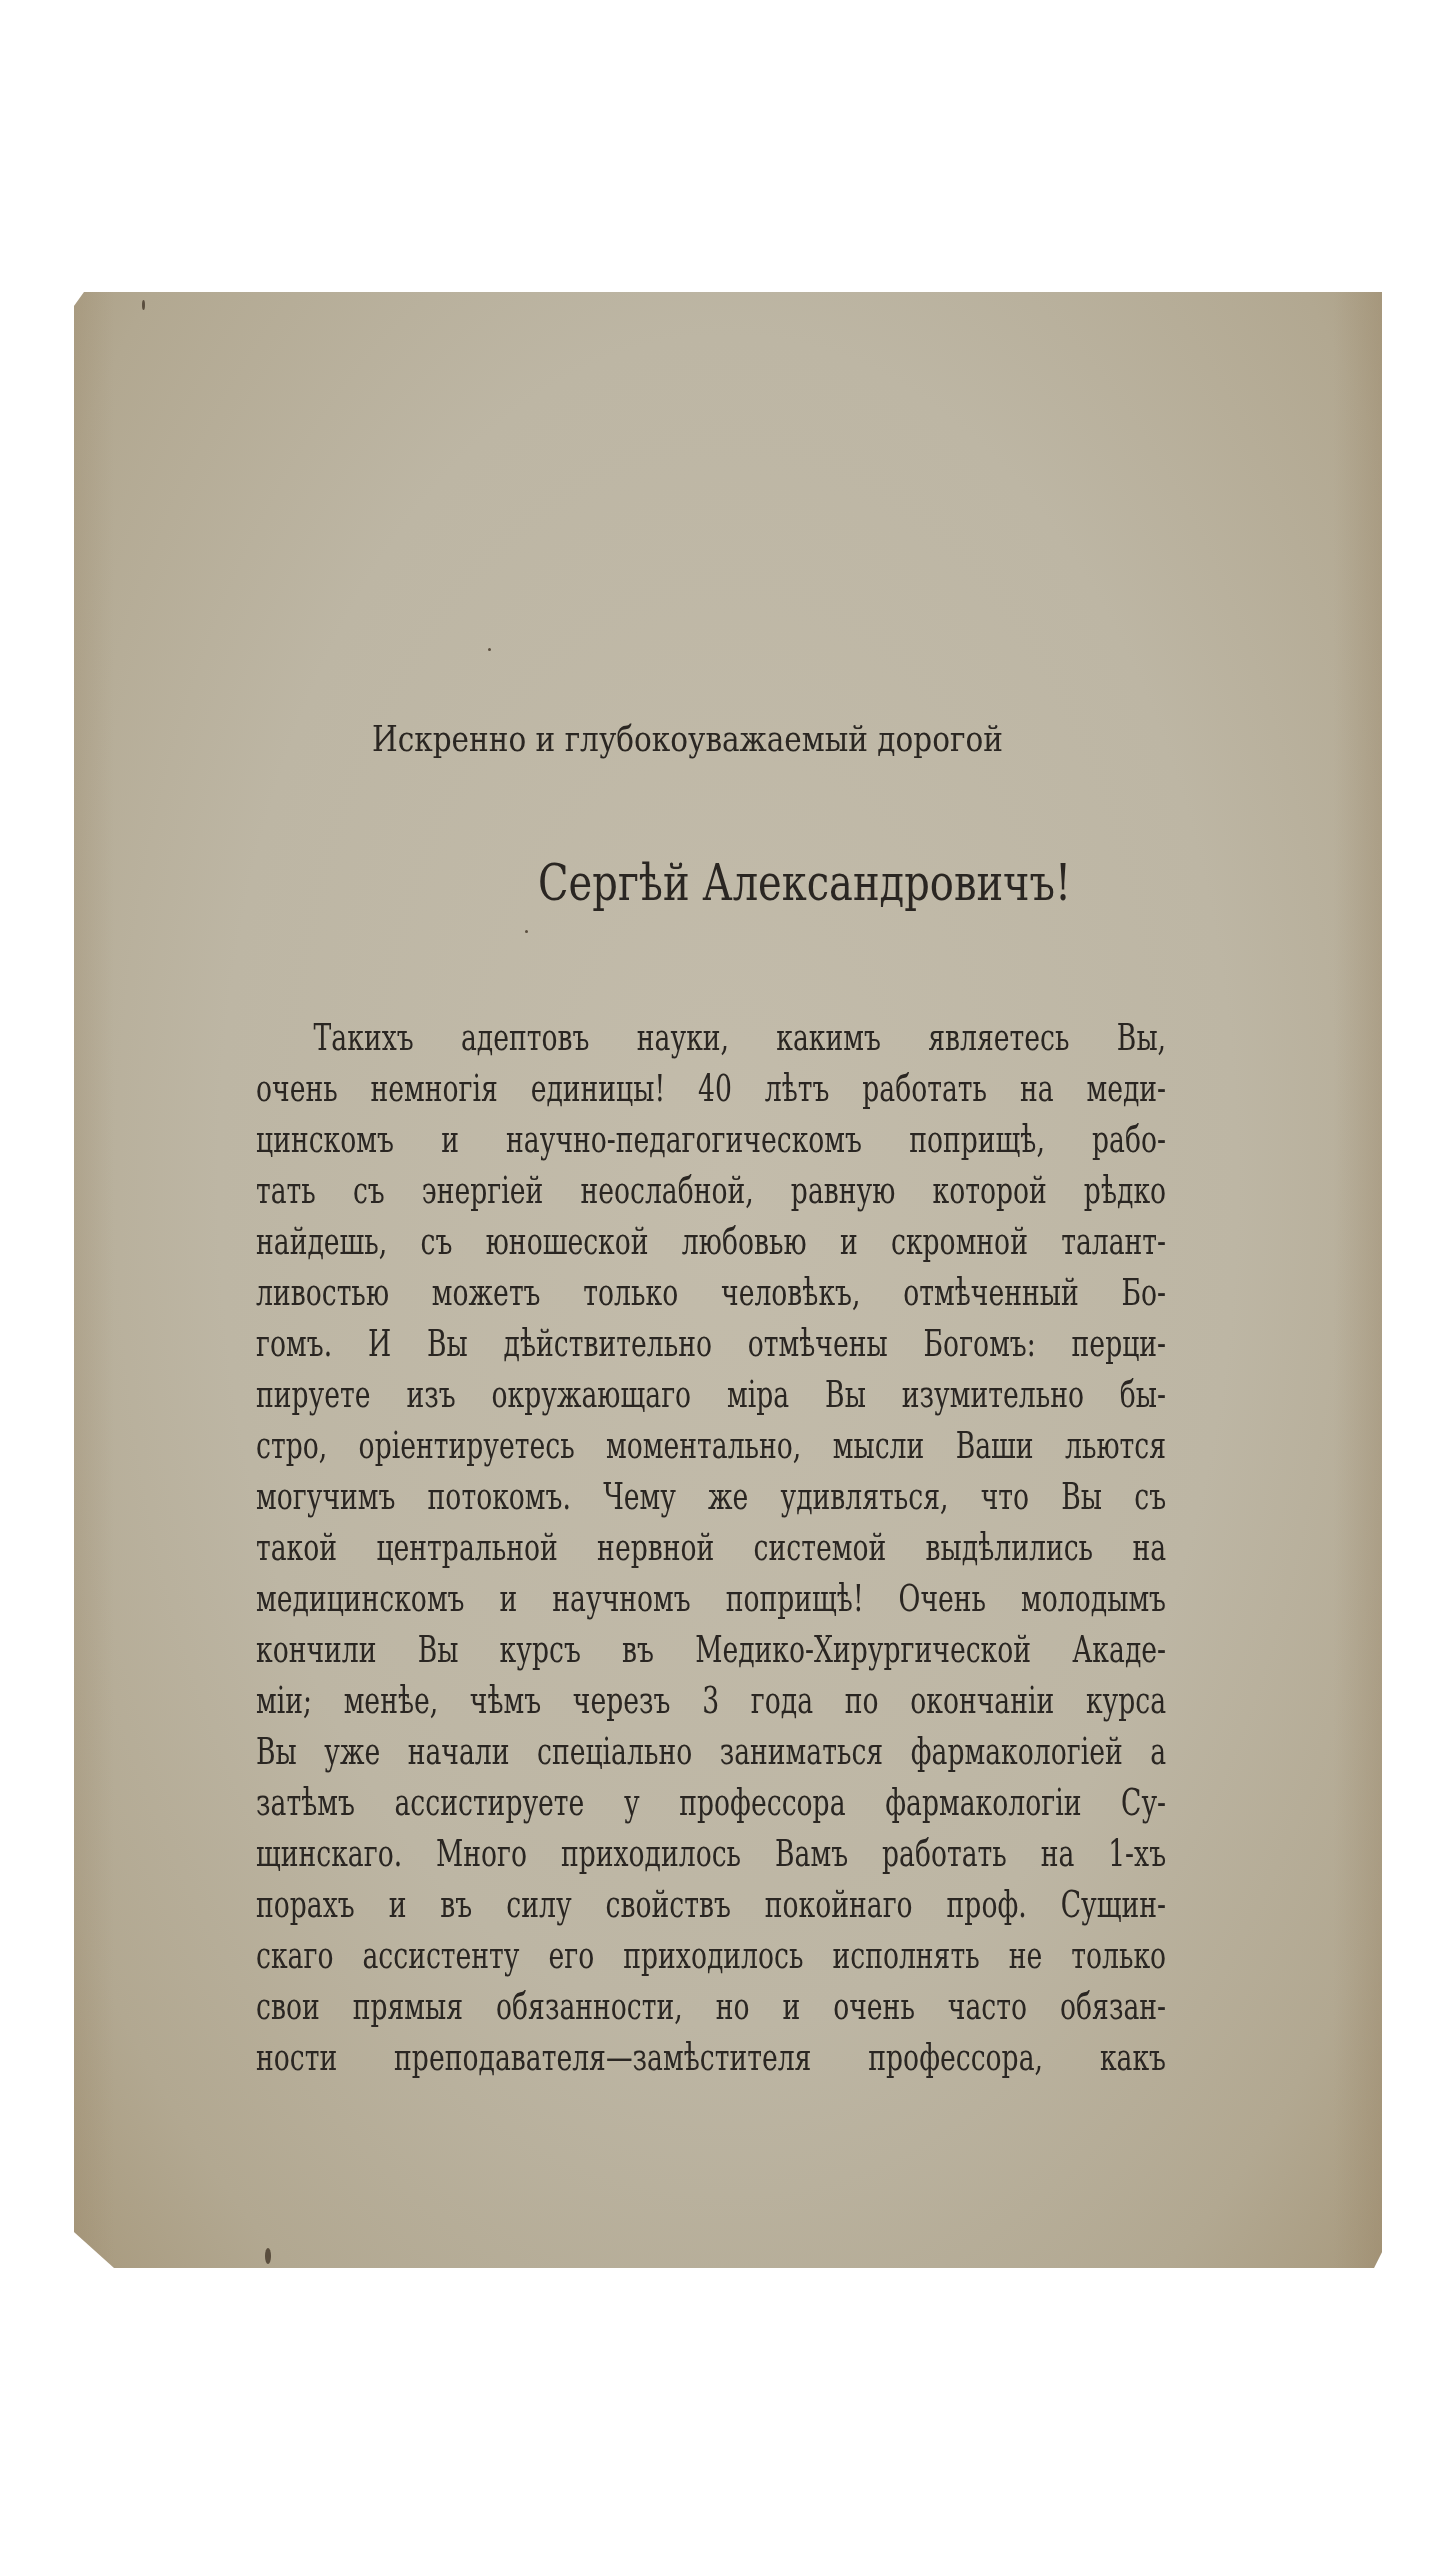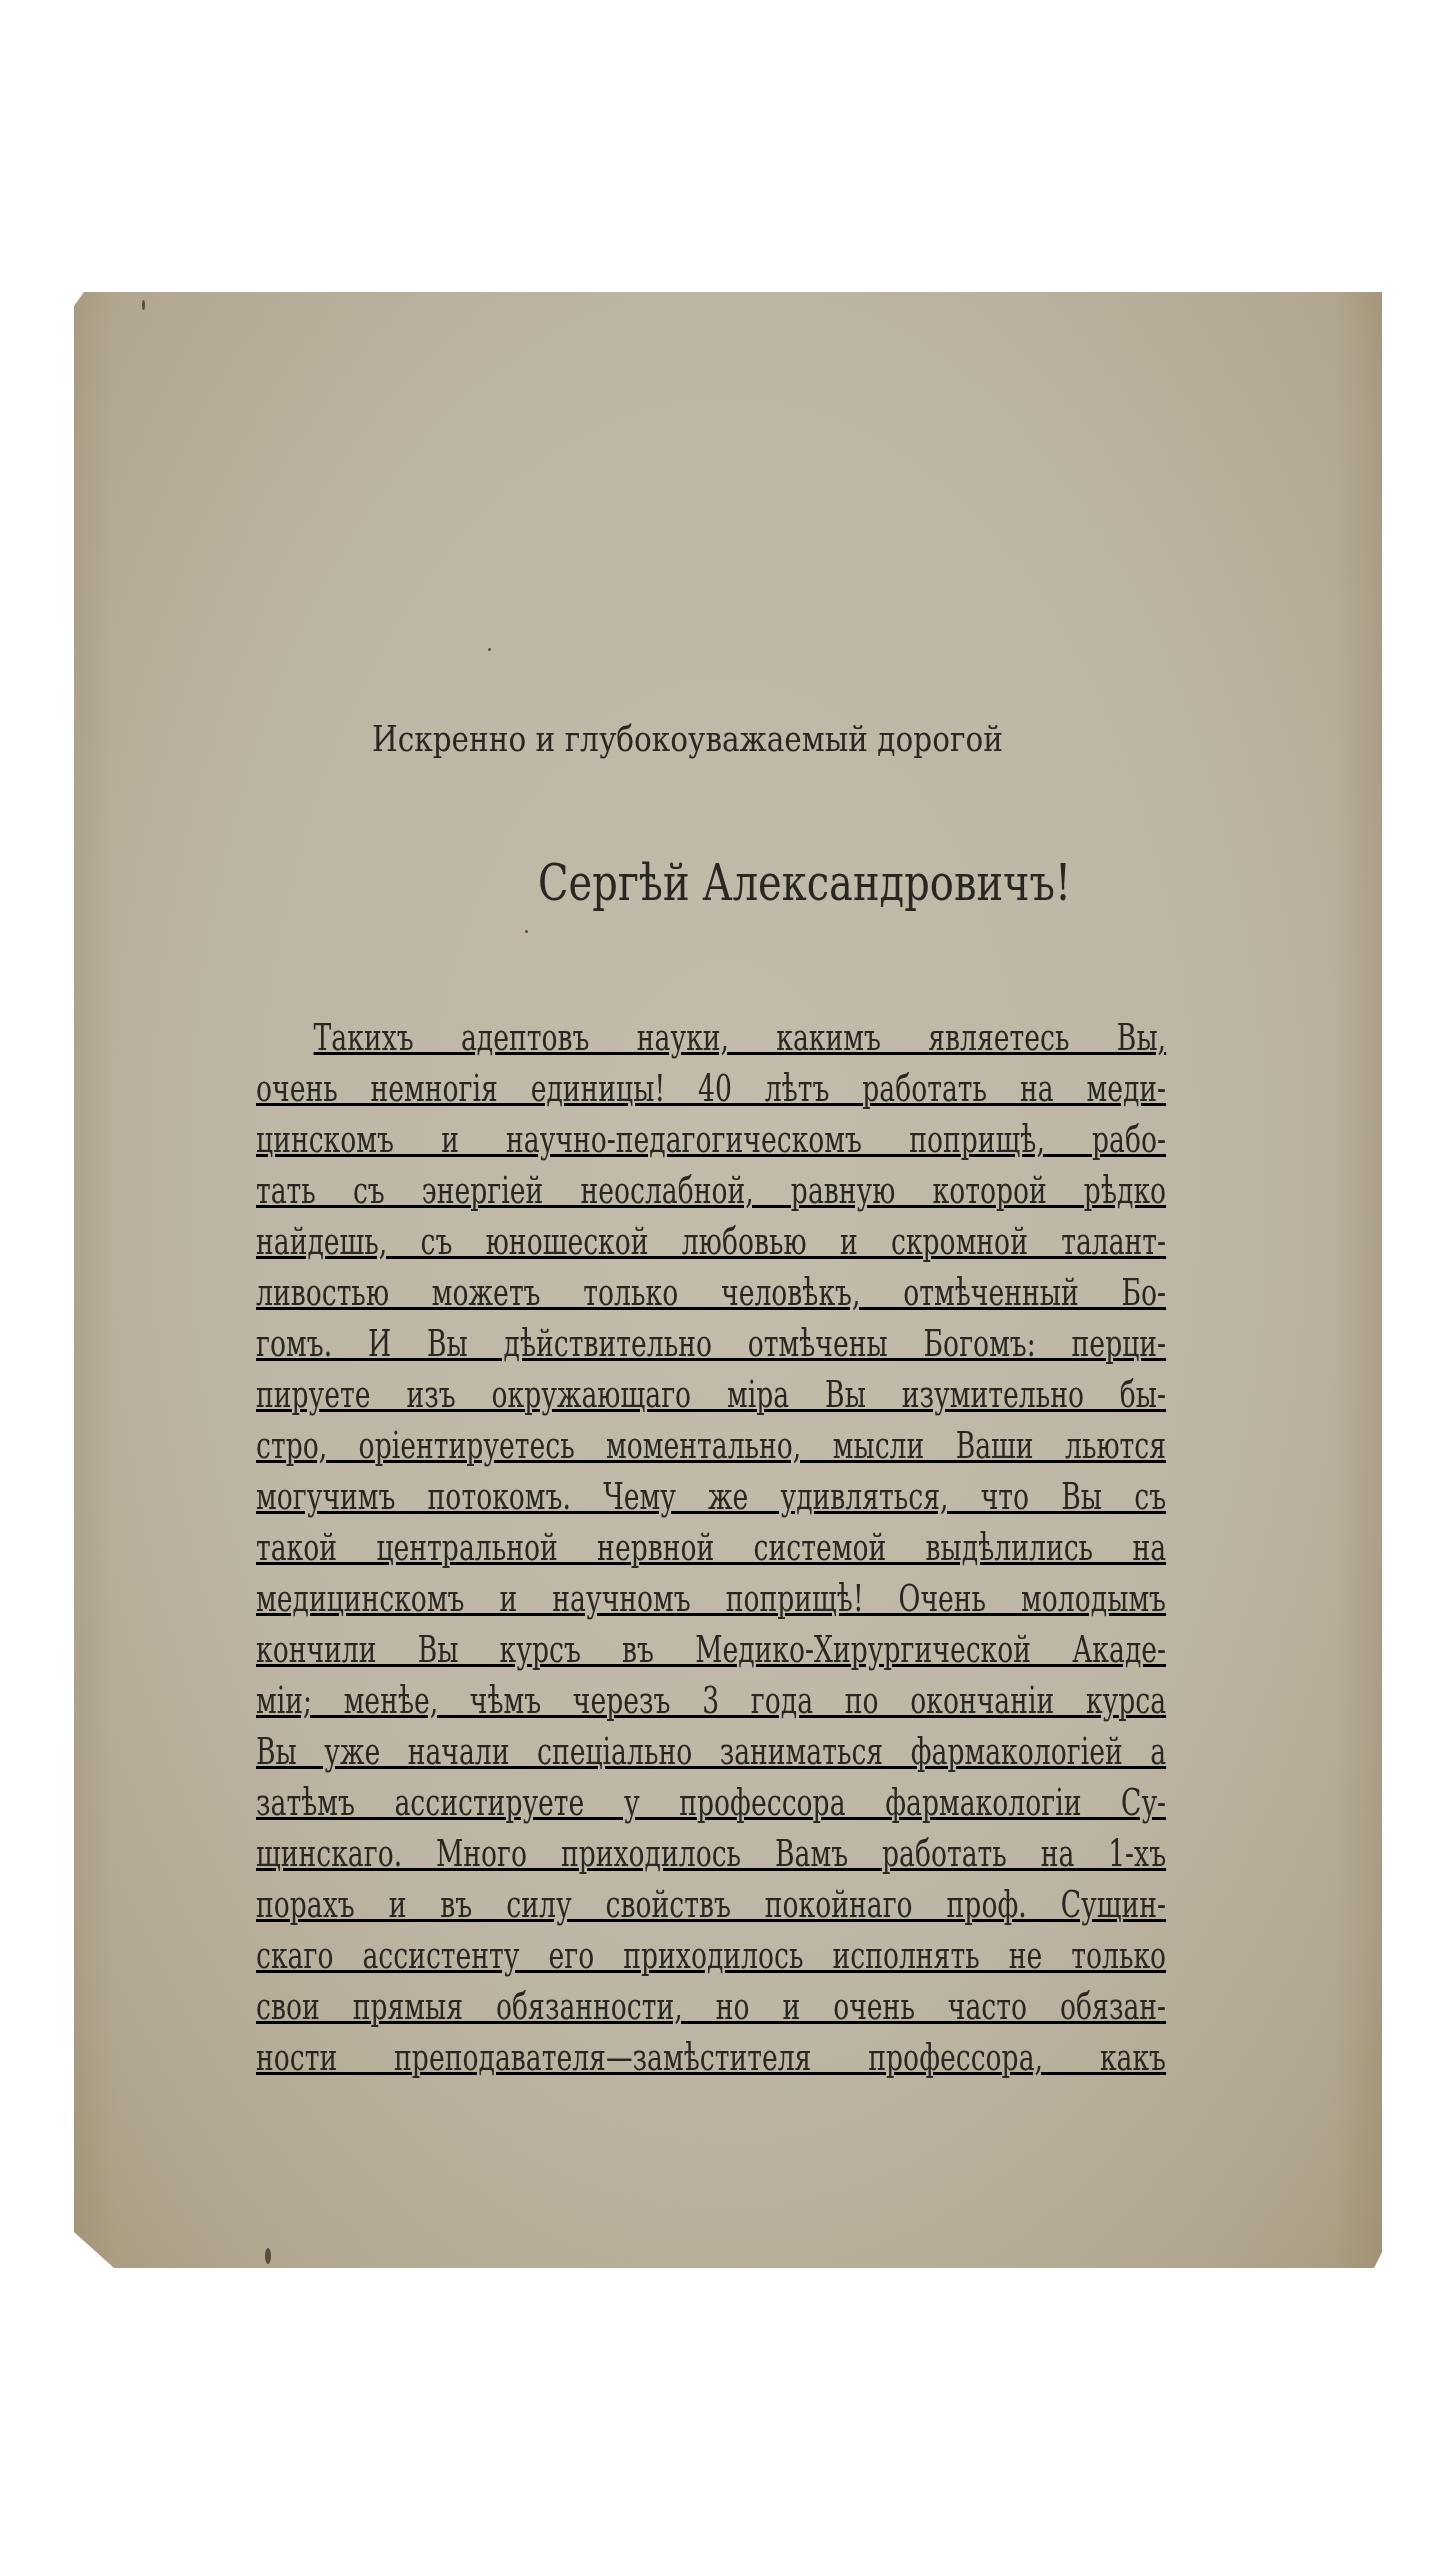--- a/index.html
+++ b/index.html
@@ -9,21 +9,21 @@
     background: radial-gradient(ellipse at 50% 45%, #c3bcab 0%, #bdb6a4 55%, #b2a891 85%, #a89a7e 100%);
     clip-path: polygon(10px 0, 1308px 0, 1308px 1960px, 1300px 1976px, 40px 1976px, 0 1940px, 0 14px);
   }
   .page::after {
     content:""; position:absolute; inset:0;
     background: linear-gradient(90deg, rgba(150,130,100,0.25) 0px, rgba(0,0,0,0) 40px, rgba(0,0,0,0) 1260px, rgba(150,130,100,0.35) 1308px);
   }
   .txt { position:absolute; font-family:"DejaVu Serif", serif; color:#2a2622; white-space:nowrap; z-index:2; }
   .heading1 { left:372px; top:718px; font-size:36px; letter-spacing:0px; transform:scaleX(0.82); transform-origin:left top; }
   .heading2 { left:538px; top:854px; font-size:50px; transform:scaleX(0.8); transform-origin:left top; }
-  .body { position:absolute; left:256px; top:1012px; width:910px; z-index:2;text-decoration:underline; }
+  .body { position:absolute; left:256px; top:1012px; width:910px; z-index:2; }
   .line {
     display:block; height:51px; line-height:51px; font-family:"DejaVu Serif", serif;
     font-size:37px; color:#2a2622; white-space:nowrap;
     transform:scaleX(0.72); transform-origin:left top; width:1264px;
     text-align:justify; text-align-last:justify;
   }
   .line.indent { padding-left:80px; box-sizing:border-box; }
   .speck { position:absolute; background:#5a4e3e; border-radius:50%; z-index:2; }
 </style>
 </head>

